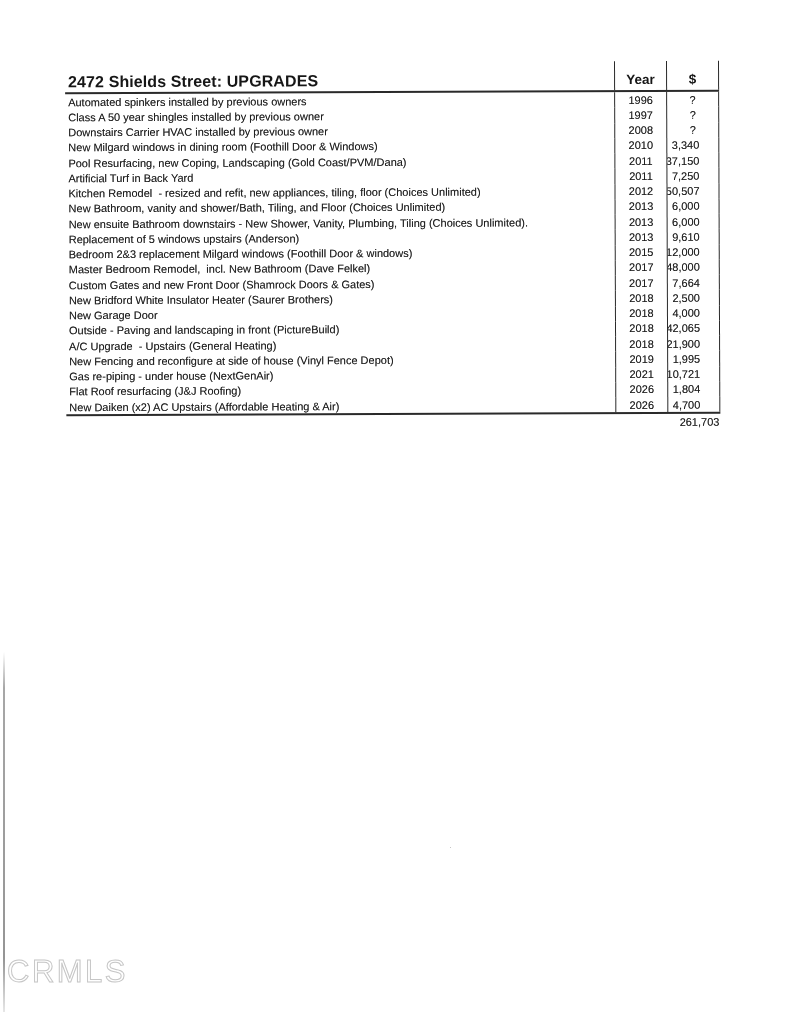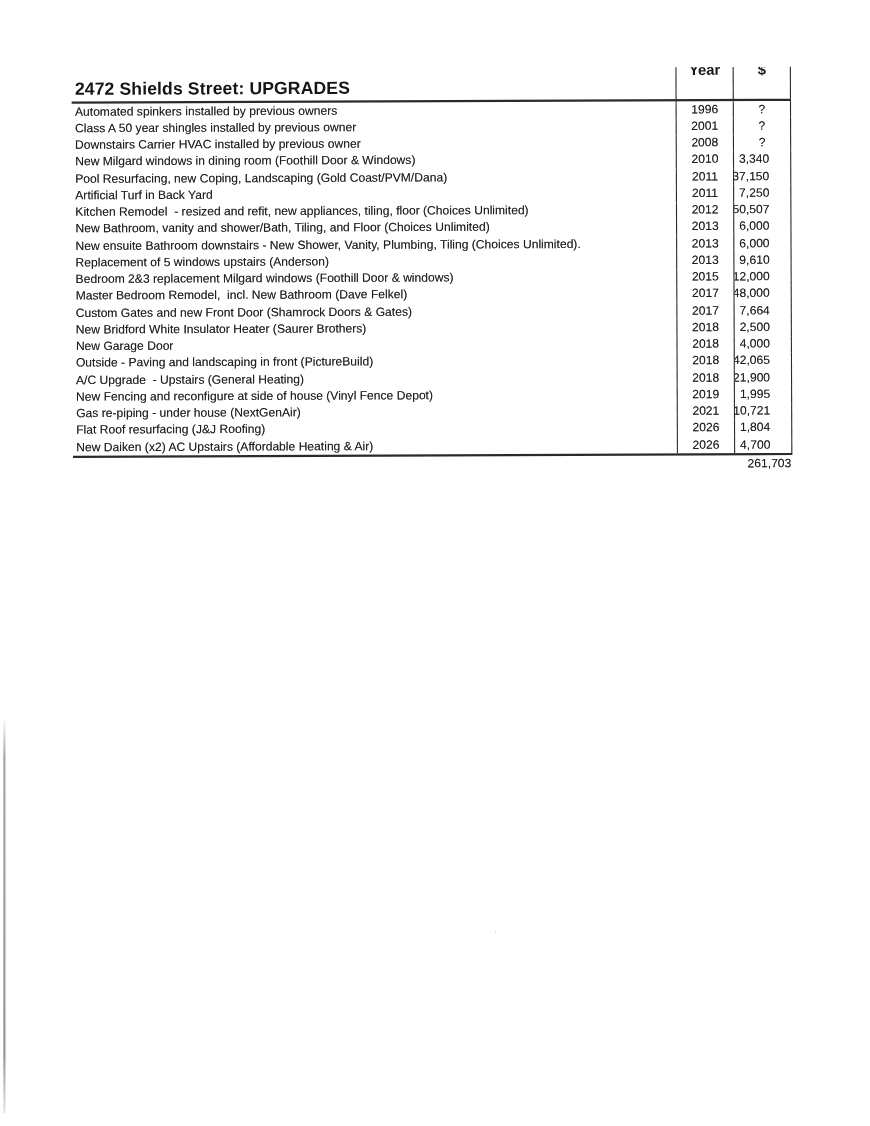--- a/index.html
+++ b/index.html
@@ -10,21 +10,21 @@
   
   .table-area{position:absolute;left:65px;top:62px;width:654px;
               transform:rotate(-0.22deg);transform-origin:50% 0;}
   .grid-row{display:grid;grid-template-columns:549px 53px 52px;box-sizing:border-box;}
   .cell{box-sizing:border-box;overflow:hidden;white-space:nowrap;}
 
   .header-row{height:31px;border-bottom:2.4px solid #2a2a2a;}
   .title-cell{display:flex;align-items:flex-end;padding:0 0 1px 3px;
               font-size:16px;font-weight:bold;color:#161616;letter-spacing:.1px;}
   .head-cell{display:flex;align-items:flex-end;justify-content:center;
-             padding-bottom:19px;font-size:13.5px;font-weight:bold;color:#161616;}
+             padding-bottom:3px;font-size:13.5px;font-weight:bold;color:#161616;}
   .vline-l{border-left:1.7px solid #2a2a2a;}
   .vline-r{border-right:1.7px solid #2a2a2a;}
 
   .rows{border-bottom:2.4px solid #2a2a2a;}
   .row{height:15.25px;}
   .row .cell{display:flex;align-items:center;font-size:11px;color:#1d1d1d;
              text-shadow:0 0 .35px rgba(40,40,40,.55);}
   .row .desc{padding-left:3px;}
   .row .year{justify-content:center;}
   .row .amount{justify-content:flex-end;padding-right:19px;}
@@ -60,21 +60,21 @@
     </div>
 
     <div class="rows" id="rows">
         <div class="grid-row row">
           <div class="cell desc">Automated spinkers installed by previous owners</div>
           <div class="cell year vline-l vline-r">1996</div>
           <div class="cell amount vline-r unknown">?</div>
         </div>
         <div class="grid-row row">
           <div class="cell desc">Class A 50 year shingles installed by previous owner</div>
-          <div class="cell year vline-l vline-r">2001</div>
+          <div class="cell year vline-l vline-r">1997</div>
           <div class="cell amount vline-r unknown">?</div>
         </div>
         <div class="grid-row row">
           <div class="cell desc">Downstairs Carrier HVAC installed by previous owner</div>
           <div class="cell year vline-l vline-r">2008</div>
           <div class="cell amount vline-r unknown">?</div>
         </div>
         <div class="grid-row row">
           <div class="cell desc">New Milgard windows in dining room (Foothill Door &amp; Windows)</div>
           <div class="cell year vline-l vline-r">2010</div>
@@ -170,14 +170,15 @@
     <div class="grid-row total-row">
       <div class="cell"></div>
       <div class="cell"></div>
       <div class="cell">261,703</div>
     </div>
 
   </div>
 
   <div class="scan-line"></div>
   <div class="speck">·</div>
+  <div class="watermark">CRMLS</div>
 
 </div>
 
 </body></html>

